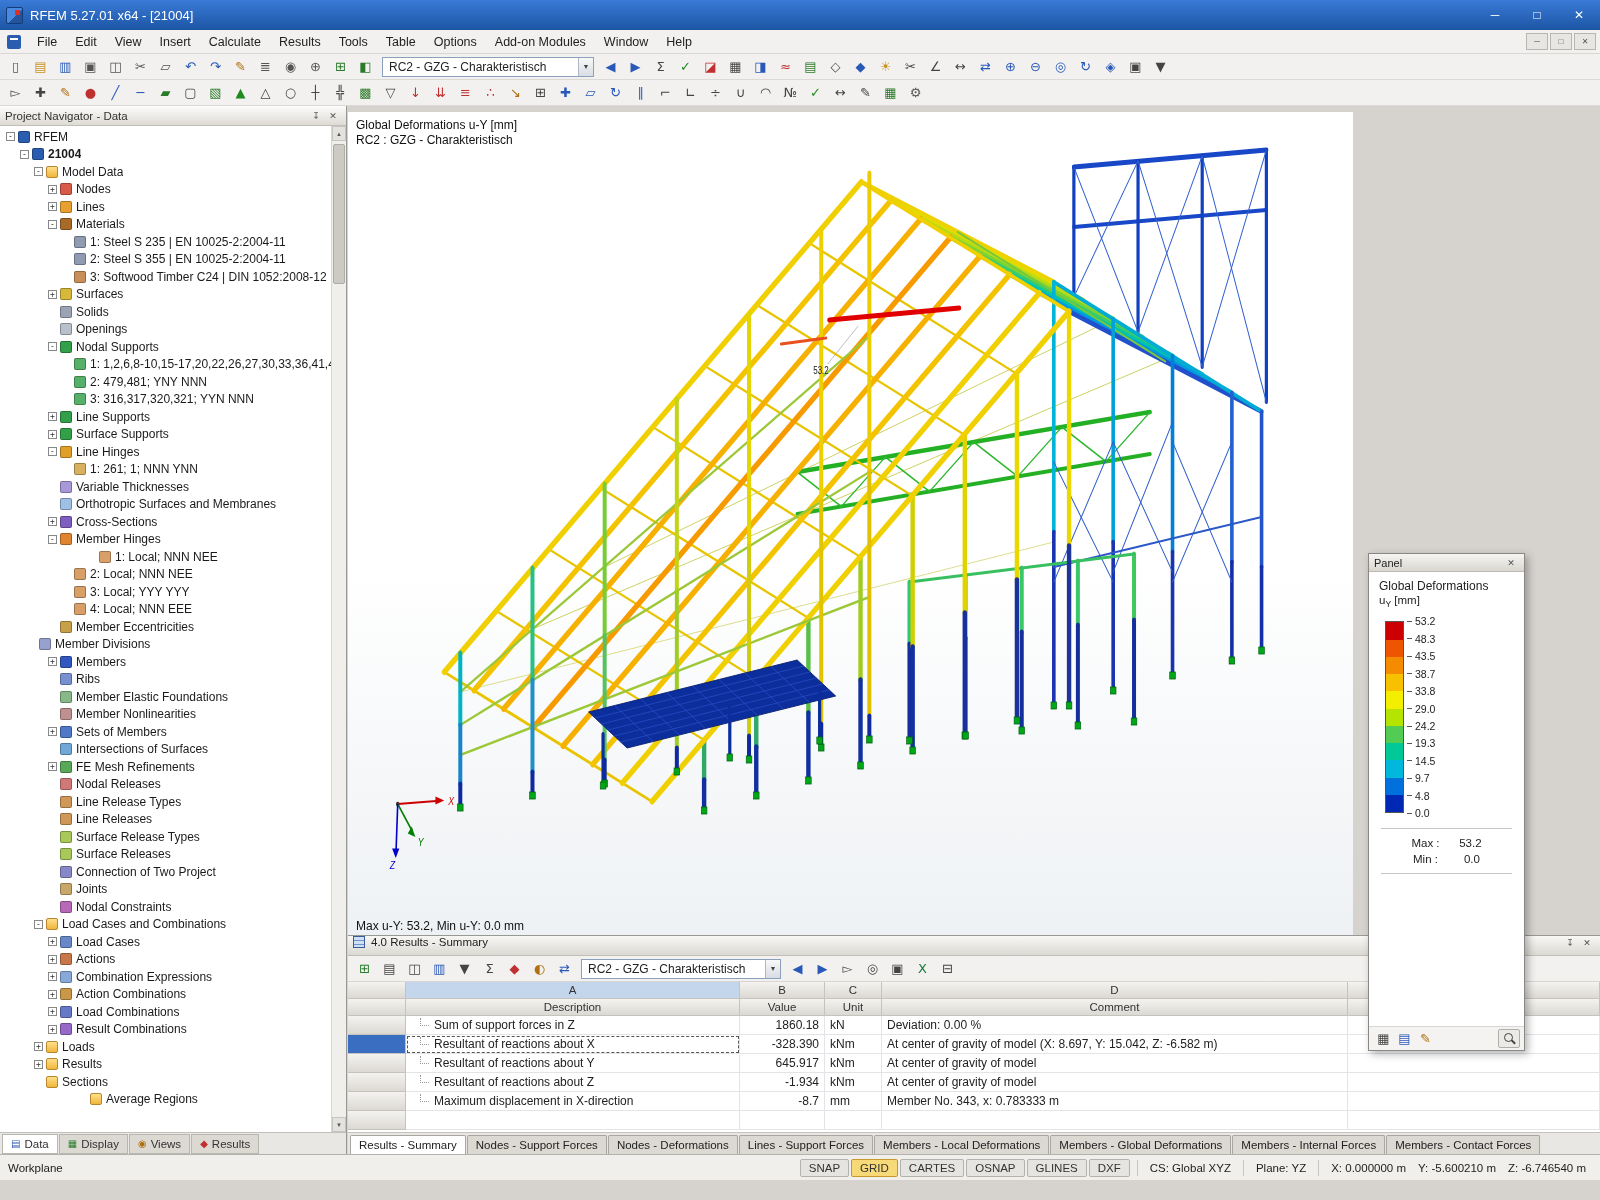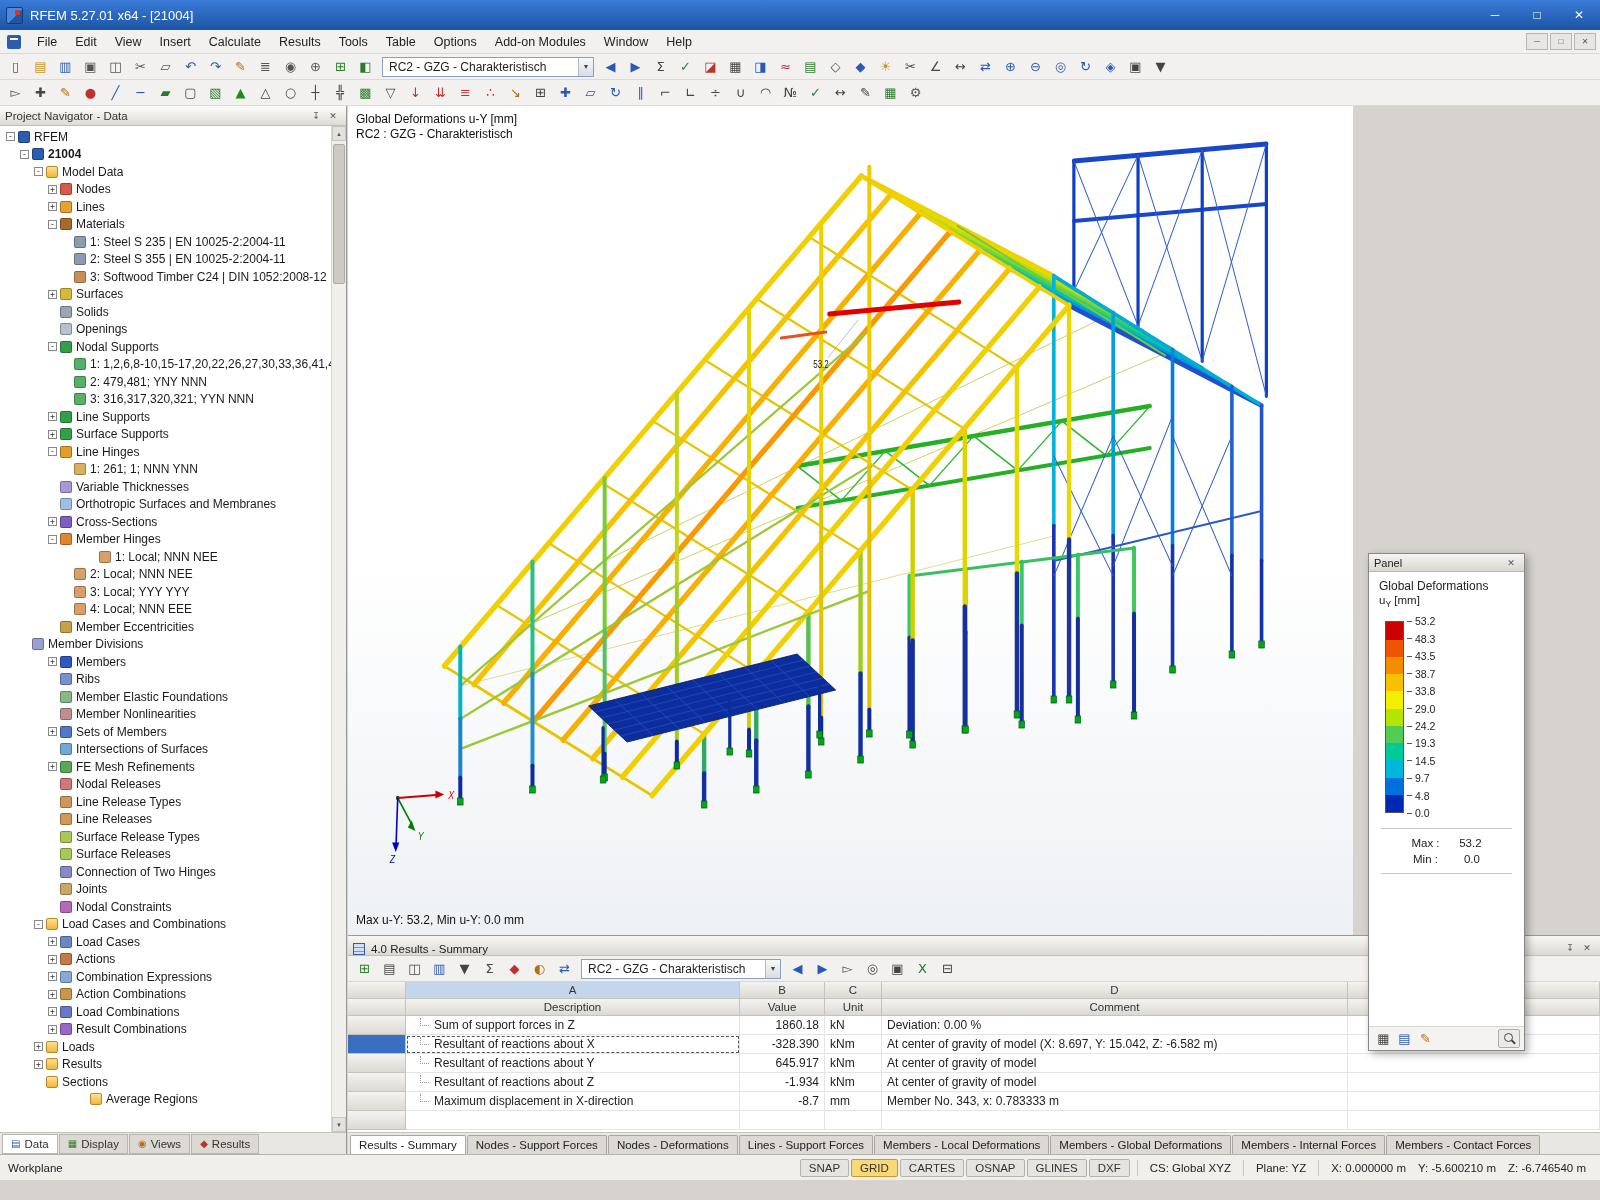--- a/index.html
+++ b/index.html
@@ -51,21 +51,21 @@
 .vscroll{position:absolute;right:0;top:0;bottom:0;width:15px;background:#f0efec;border-left:1px solid #d8d6d2;display:flex;flex-direction:column}
 .vs-btn{height:15px;display:flex;align-items:center;justify-content:center;font-size:6px;color:#555;background:#e4e2de;border:1px solid #c8c6c2;flex:0 0 auto}
 .vs-track{flex:1;position:relative}
 .vs-thumb{position:absolute;left:1px;right:1px;top:3px;height:140px;background:#cdcac4;border:1px solid #aeaca6;border-radius:2px}
 .nav-tabs{flex:0 0 22px;background:#e9e7e3;border-top:1px solid #c2c0bb;display:flex;align-items:stretch;padding:1px 2px 0}
 .ntab{display:flex;align-items:center;gap:4px;padding:0 8px;font-size:11.5px;color:#333;border:1px solid #b8b6b0;background:#dcd9d3;margin-right:1px}
 .ntab.active{background:#fff}
 .ntab .tglyph{font-size:10px}
 
 
-.viewport{position:absolute;left:348px;top:106px;width:1005px;height:829px;background:linear-gradient(180deg,#ffffff 55%,#eef1f4);overflow:hidden}
+.viewport{position:absolute;left:348px;top:112px;width:1005px;height:829px;background:linear-gradient(180deg,#ffffff 55%,#eef1f4);overflow:hidden}
 .vp-svg{position:absolute;left:0;top:0;width:100%;height:100%}
 .vp-overlay{position:absolute;left:8px;top:6px;font-size:12px;line-height:15px;color:#111;z-index:5}
 .vp-status{position:absolute;left:8px;bottom:8px;font-size:12px;color:#111;z-index:5}
 
 
 .legend{position:absolute;left:1368px;top:553px;width:157px;height:498px;background:#fff;border:1px solid #8a8884;box-shadow:3px 3px 8px rgba(0,0,0,.3);z-index:40;display:flex;flex-direction:column}
 .lg-title{height:18px;background:linear-gradient(#f6f5f3,#d9d6d0);border-bottom:1px solid #bcb9b3;display:flex;align-items:center;padding:0 5px;font-size:11px;flex:0 0 auto}
 .lg-title .nt-label{flex:1}
 .lg-head{padding:7px 10px 1px;font-size:12px}
 .lg-unit{padding:0 10px 2px;font-size:11.5px}
@@ -83,21 +83,21 @@
 .lg-foot{height:24px;display:flex;align-items:center;padding:0 4px;border-top:1px solid #d8d6d2;background:#f4f3f1;flex:0 0 auto}
 .lg-foot .tbtn{width:21px;height:19px}
 .lg-foot .fspacer{flex:1}
 .magbtn{width:22px;height:19px;border:1px solid #b0aeaa;background:#eceae6;border-radius:2px;display:flex;align-items:center;justify-content:center}
 .mag{width:13px;height:13px;position:relative}
 .mag::before{content:"";position:absolute;left:1px;top:1px;width:7px;height:7px;border:1.5px solid #444;border-radius:50%}
 .mag::after{content:"";position:absolute;left:8.5px;top:9px;width:5px;height:1.5px;background:#444;transform:rotate(45deg)}
 
 
 .results{position:absolute;left:348px;top:935px;width:1252px;height:219px;background:#eceae6;display:flex;flex-direction:column;border-top:1px solid #9a9894}
-.res-title{height:20px;display:flex;align-items:flex-end;background:linear-gradient(#f8f7f5,#dcd9d3);border-bottom:1px solid #c2bfb9;padding:0 5px;font-size:11.5px;flex:0 0 auto}
+.res-title{height:20px;display:flex;align-items:flex-start;background:linear-gradient(#f8f7f5,#dcd9d3);border-bottom:1px solid #c2bfb9;padding:0 5px;font-size:11.5px;flex:0 0 auto}
 .rt-icon{width:12px;height:12px;border:1px solid #3a5a9a;background:repeating-linear-gradient(#cfe0f4 0 3px,#6f97cc 3px 4px);margin-right:6px}
 .res-title .nt-label{flex:1}
 .res-toolbar{height:26px;display:flex;align-items:center;background:#f2f1ef;border-bottom:1px solid #d8d6d2;padding:0 4px;flex:0 0 auto}
 .res-toolbar .tcombo{width:200px}
 .res-table{flex:1;background:#fff;overflow:hidden;font-size:12px}
 .trow{display:grid;grid-template-columns:58px 334px 85px 57px 466px 1fr;height:19px}
 .trow.hdr{height:17px}
 .tcell{border-right:1px solid #e2e4e8;border-bottom:1px solid #e2e4e8;display:flex;align-items:center;padding:0 5px;overflow:hidden;white-space:nowrap}
 .hdr .tcell{background:linear-gradient(#f4f3f0,#dcd9d3);border-right:1px solid #c6c3bd;border-bottom:1px solid #c6c3bd;justify-content:center;font-size:11.5px;color:#333}
 .hdr .tcell.colA{background:#c3d6ec}
@@ -586,21 +586,21 @@
     <span class="ticon" style="background: rgb(216, 160, 104);"></span>
     <span class="tlabel">4: Local; NNN EEE</span>
   </div>
 
   <div class="titem" style="padding-left: 48px;">
     <span class="texp"></span>
     <span class="ticon" style="background: rgb(200, 160, 72);"></span>
     <span class="tlabel">Member Eccentricities</span>
   </div>
 
-  <div class="titem" style="padding-left: 20px;">
+  <div class="titem" style="padding-left: 27px;">
     <span class="texp"></span>
     <span class="ticon" style="background: rgb(152, 160, 208);"></span>
     <span class="tlabel">Member Divisions</span>
   </div>
 
   <div class="titem" style="padding-left: 48px;">
     <span class="texp has">+</span>
     <span class="ticon" style="background: rgb(48, 88, 192);"></span>
     <span class="tlabel">Members</span>
   </div>
@@ -667,21 +667,21 @@
 
   <div class="titem" style="padding-left: 48px;">
     <span class="texp"></span>
     <span class="ticon" style="background: rgb(168, 200, 88);"></span>
     <span class="tlabel">Surface Releases</span>
   </div>
 
   <div class="titem" style="padding-left: 48px;">
     <span class="texp"></span>
     <span class="ticon" style="background: rgb(136, 136, 200);"></span>
-    <span class="tlabel">Connection of Two Hinges</span>
+    <span class="tlabel">Connection of Two Project</span>
   </div>
 
   <div class="titem" style="padding-left: 48px;">
     <span class="texp"></span>
     <span class="ticon" style="background: rgb(200, 168, 104);"></span>
     <span class="tlabel">Joints</span>
   </div>
 
   <div class="titem" style="padding-left: 48px;">
     <span class="texp"></span>

